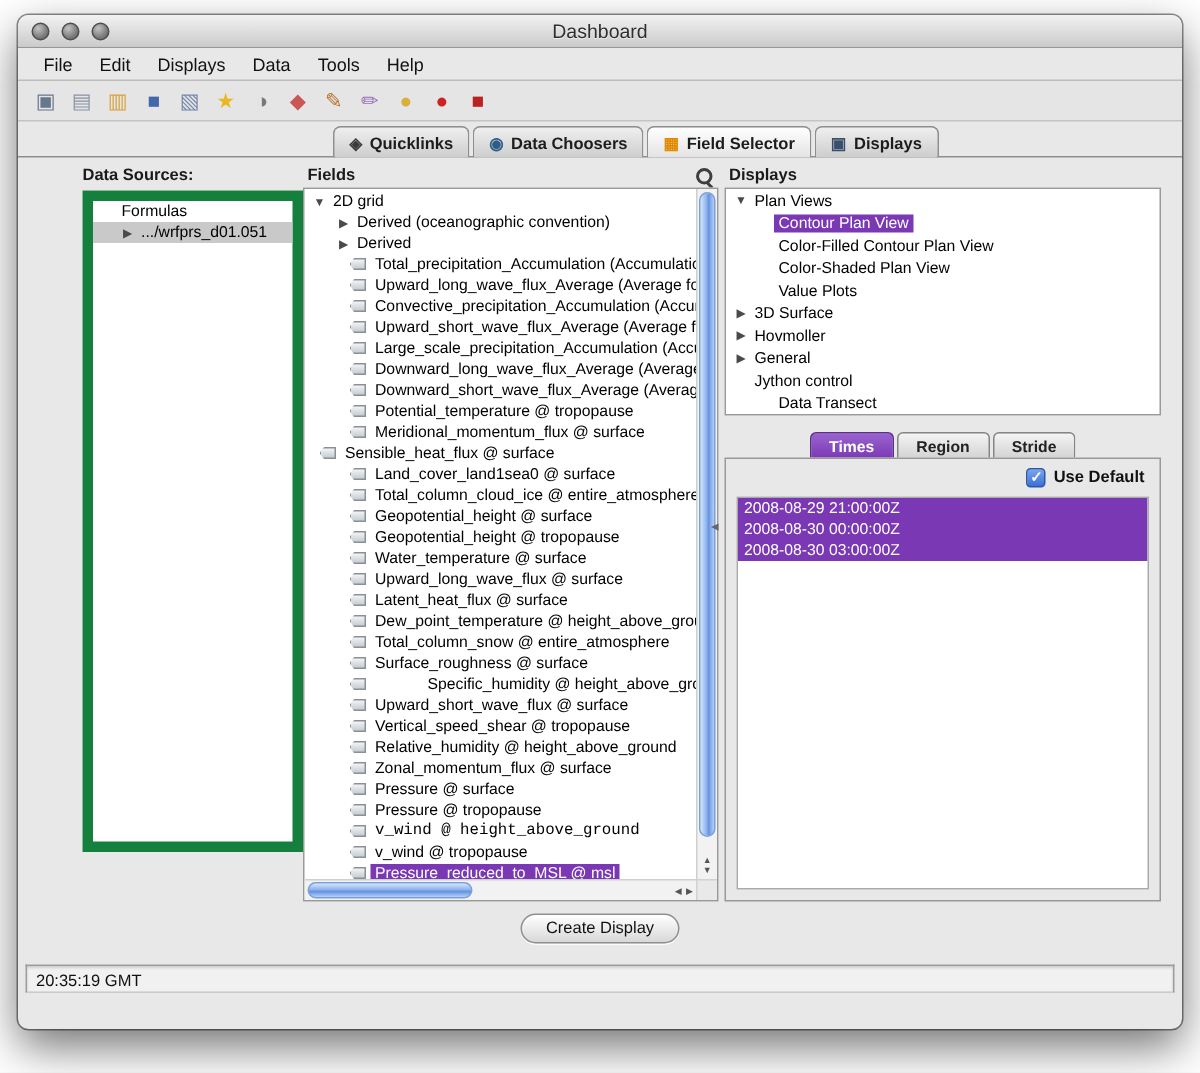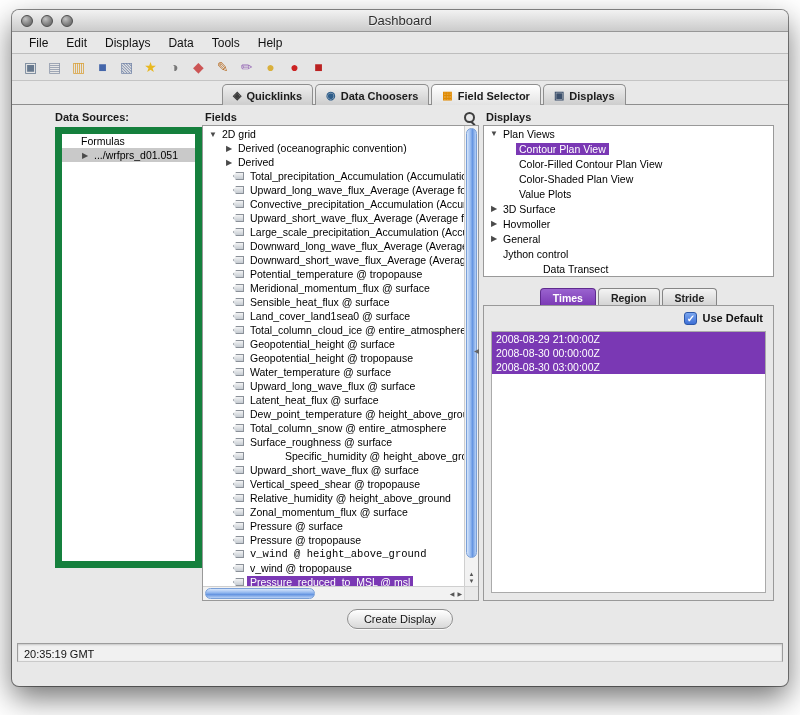--- a/index.html
+++ b/index.html
@@ -282,21 +282,21 @@
               <span class="tag-icon"></span>
               <span class="row-label">Potential_temperature @ tropopause</span>
             </div>
 
             <div class="tree-row t-leaf" style="padding-left: 20px;">
 
               <span class="tag-icon"></span>
               <span class="row-label">Meridional_momentum_flux @ surface</span>
             </div>
 
-            <div class="tree-row t-leaf" style="padding-left: 20px;">
+            <div class="tree-row t-leaf" style="">
 
               <span class="tag-icon"></span>
               <span class="row-label">Sensible_heat_flux @ surface</span>
             </div>
 
             <div class="tree-row t-leaf" style="padding-left: 20px;">
 
               <span class="tag-icon"></span>
               <span class="row-label">Land_cover_land1sea0 @ surface</span>
             </div>
@@ -481,21 +481,21 @@
             <div class="tree-row t-collapsed" style="padding-left: 4px;">
               <span class="expander"></span>
               <span class="row-label">General</span>
             </div>
 
             <div class="tree-row t-plain" style="padding-left: 4px;">
               <span class="expander"></span>
               <span class="row-label">Jython control</span>
             </div>
 
-            <div class="tree-row t-plain" style="padding-left: 20px; margin-left: 24px;">
+            <div class="tree-row t-plain" style="padding-left: 20px;">
               <span class="expander"></span>
               <span class="row-label">Data Transect</span>
             </div>
 
         </div>
       </div>
 
       <div class="subtabs">
 
           <div class="subtab selected">

